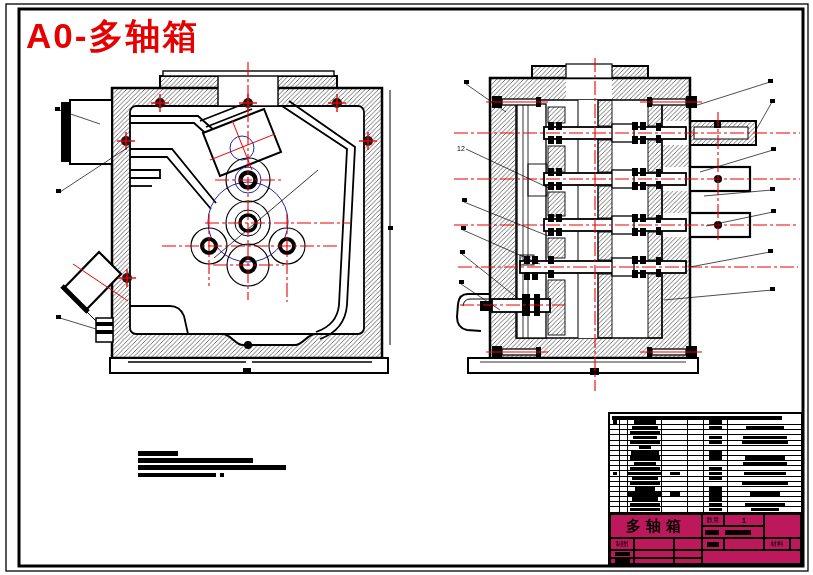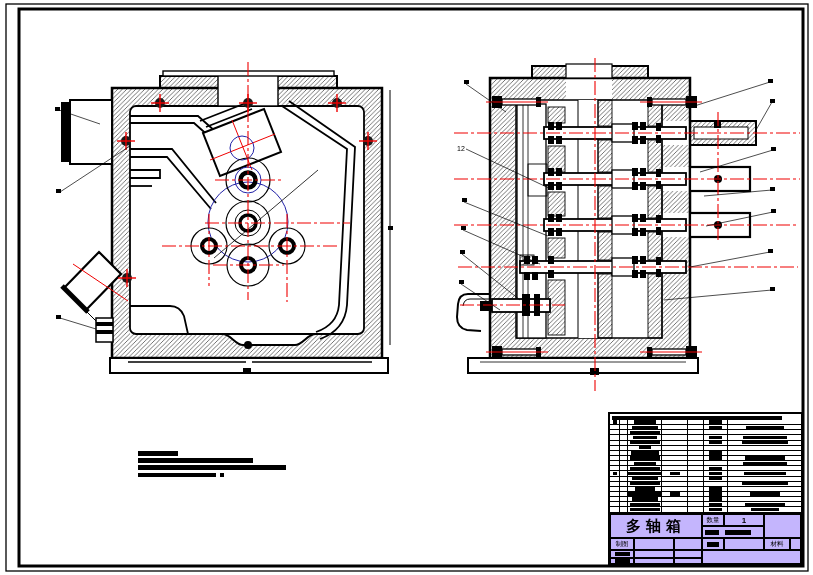--- a/index.html
+++ b/index.html
@@ -17,21 +17,21 @@
   
   .title-block{position:absolute;left:608px;top:412px;width:195px;height:154px;
     border:2px solid #000;box-sizing:border-box;background:#fff;}
   .bom{height:99px;border-bottom:1.5px solid #000;overflow:hidden;position:relative;}
   .bom-topbar{height:4.5px;background:#000;width:170px;margin:1.5px 0 0 2px;}
   .bom-row{display:flex;height:5.15px;border-bottom:1px solid #000;align-items:center;box-sizing:border-box;}
   .bom-cell{height:100%;border-right:1px solid #000;display:flex;align-items:center;justify-content:center;box-sizing:border-box;}
   .bom-cell.last{border-right:none;flex:1;}
   .blk{height:3.4px;background:#000;}
   .tb{position:relative;height:50px;}
-  .cell{position:absolute;box-sizing:border-box;border:0.8px solid #000;display:flex;align-items:center;justify-content:center;overflow:hidden;background:#c4b5fd;}
+  .cell{position:absolute;box-sizing:border-box;border:0.8px solid #000;display:flex;align-items:center;justify-content:center;overflow:hidden;background:#be185d;}
   .part-name{font-size:15px;letter-spacing:5px;font-weight:600;}
   .tiny{font-size:6.5px;letter-spacing:0;}
   .qtyv{font-size:8px;font-weight:bold;}
 </style>
 </head>
 <body>
 
 <div class="page">
 
 <svg width="813" height="575" viewBox="0 0 813 575">
@@ -361,20 +361,21 @@
           <rect x="771" y="209" width="5" height="4" fill="#000" stroke="none"></rect>
       <line x1="770" y1="252" x2="690" y2="267"></line>
           <rect x="768" y="249" width="5" height="4" fill="#000" stroke="none"></rect>
       <line x1="772" y1="290" x2="664" y2="300"></line>
           <rect x="770" y="287" width="5" height="4" fill="#000" stroke="none"></rect>
       <text x="457" y="151" font-size="7" fill="#000" stroke="none">12</text>
     </g>
   </g>
 </svg>
 
+<div class="drawing-title">A0-多轴箱</div>
 
 <div class="notes">
       <div class="note-bar" style="width: 40px;"></div>
       <div class="note-bar" style="width: 115px;"></div>
       <div class="note-bar" style="width: 148px;"></div>
       <div class="note-bar with-dot" style="width: 78px;"></div>
     </div>
 
 <div class="title-block">
   <div class="bom">

